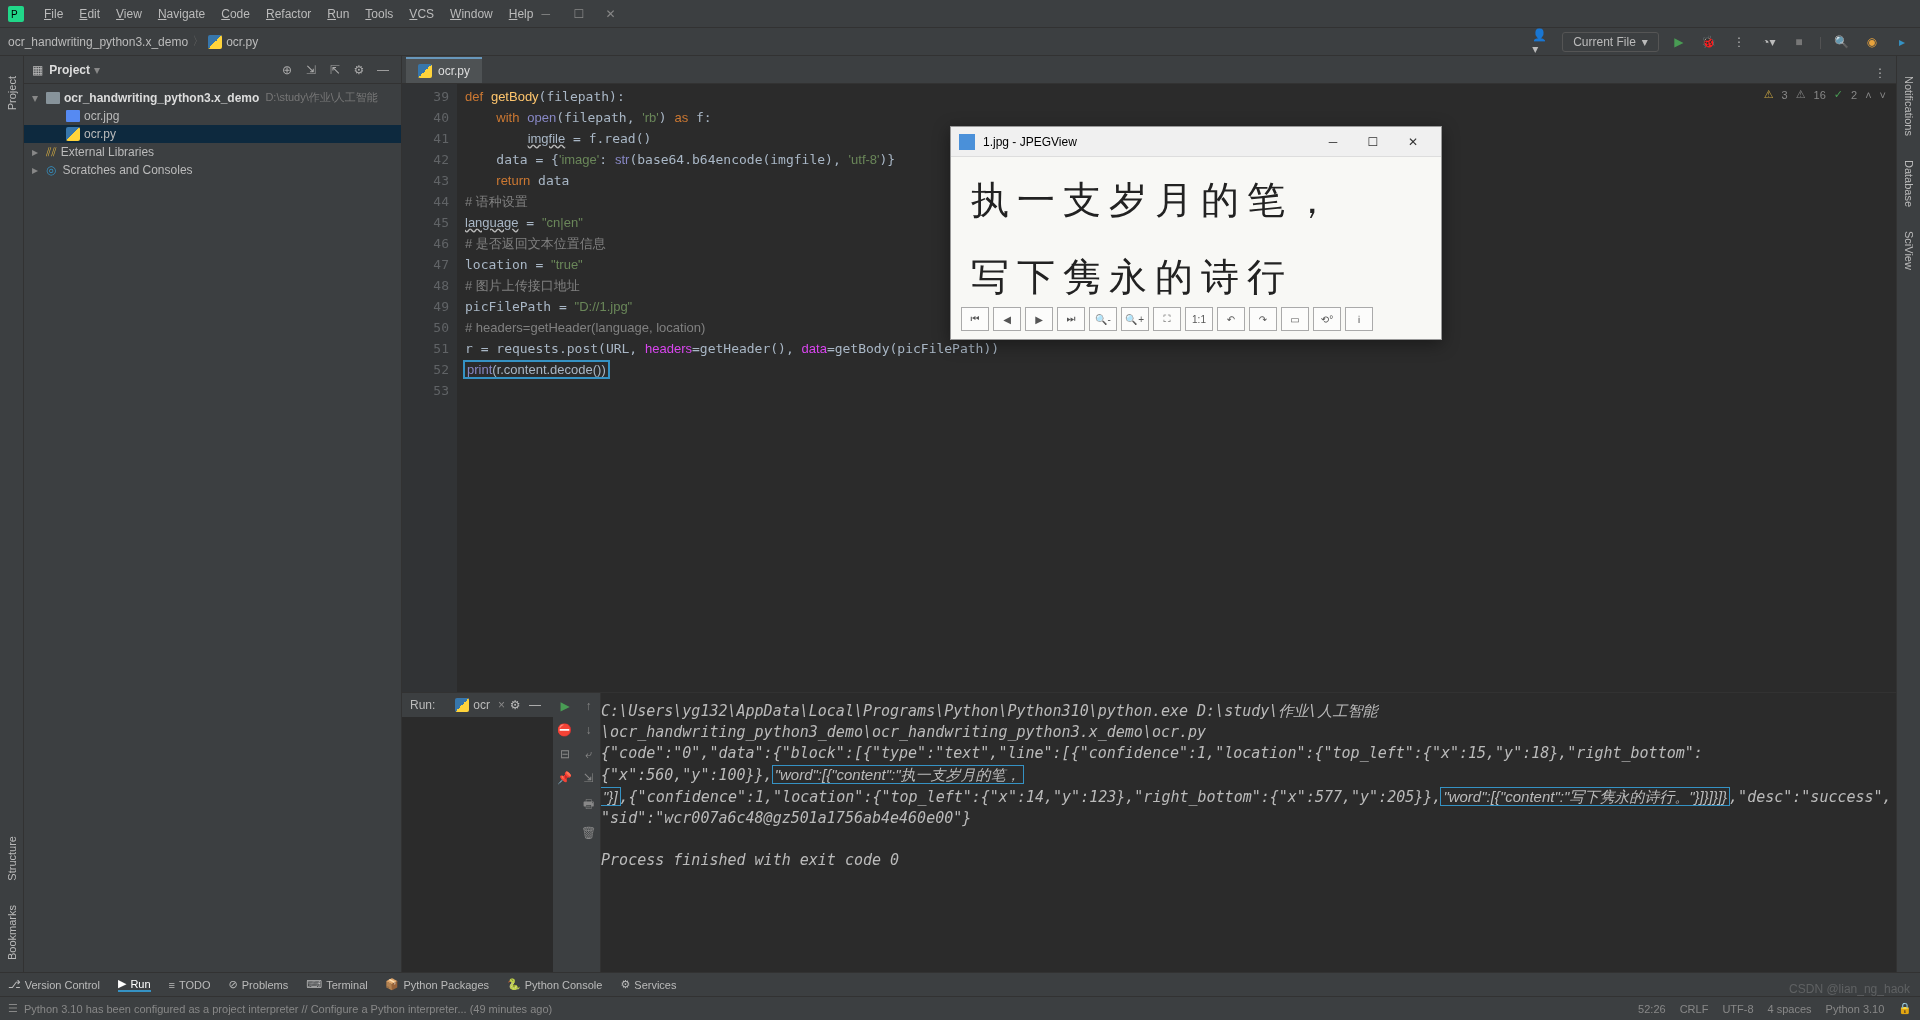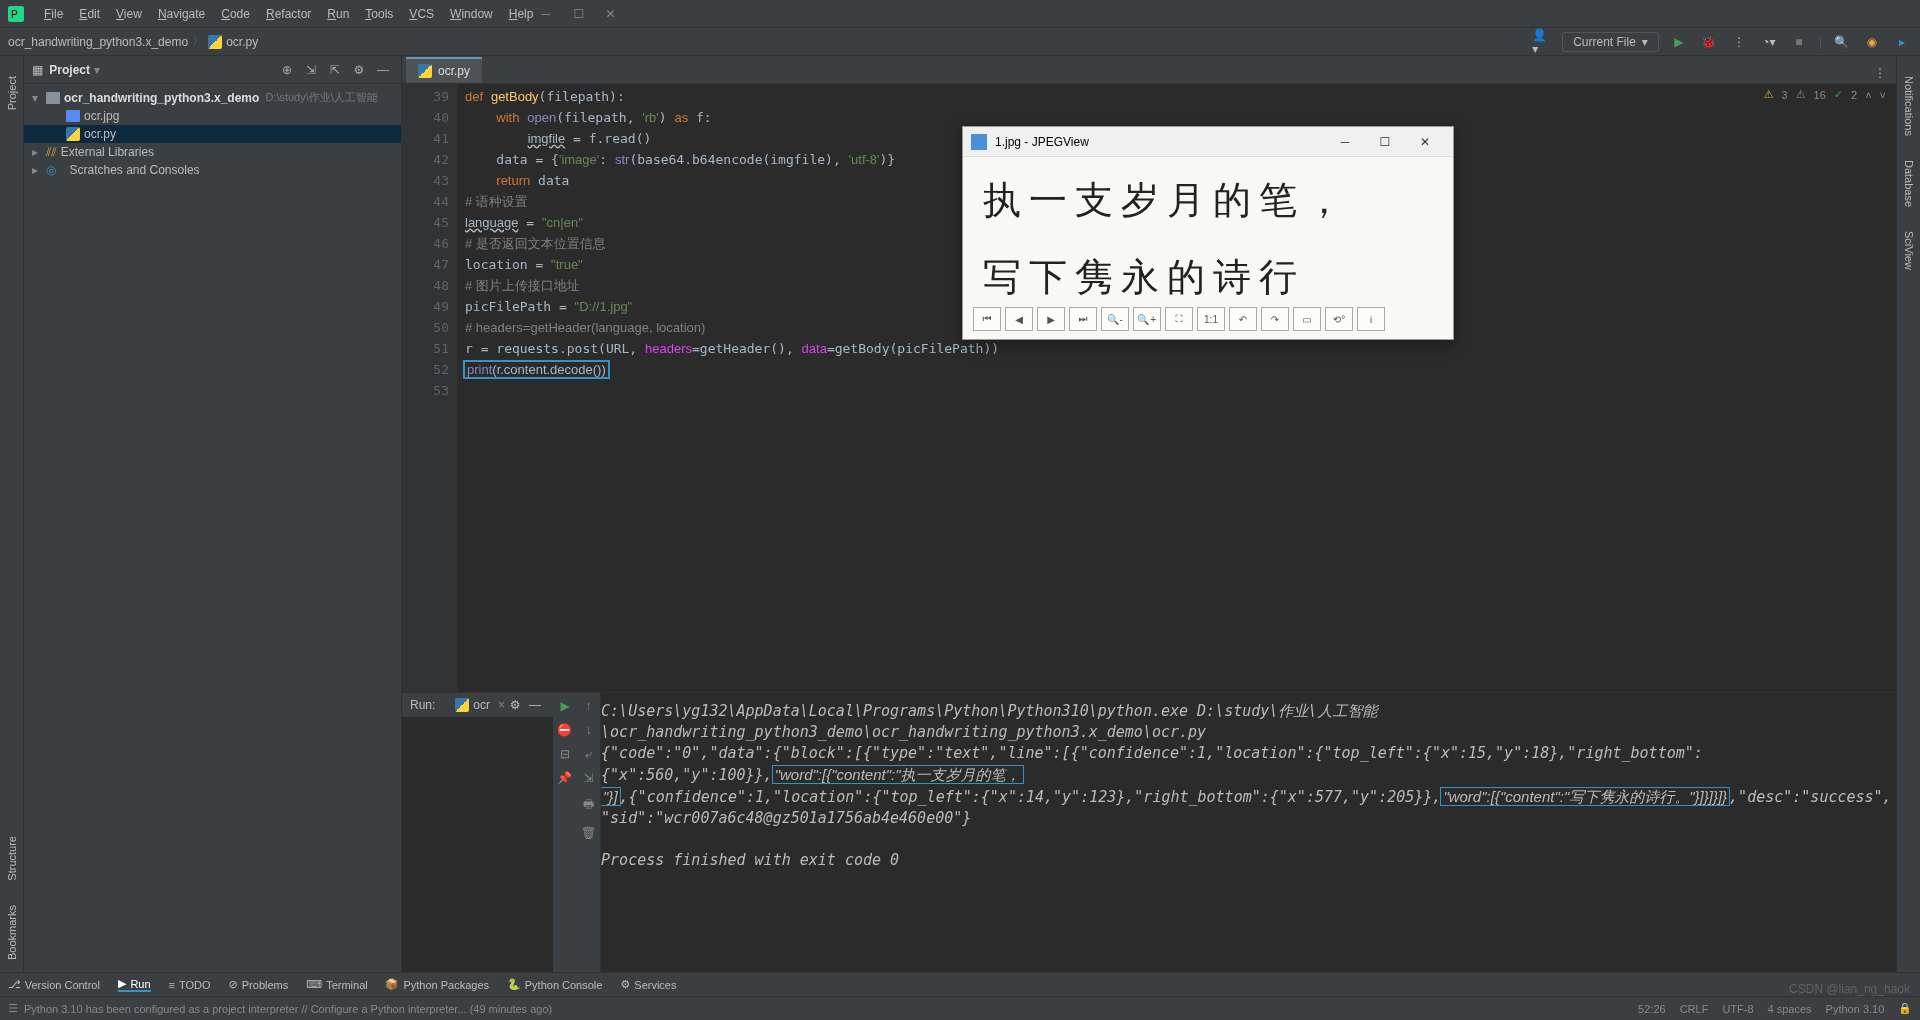--- a/index.html
+++ b/index.html
@@ -80,21 +80,21 @@
 .bottom-tools { height: 24px; background: #3c3f41; border-top: 1px solid #323232; display: flex; align-items: center; padding: 0 8px; gap: 18px; }
 .bottom-tools .tool-item { display: flex; align-items: center; gap: 4px; cursor: pointer; color: #bbb; font-size: 11px; }
 .bottom-tools .tool-item.active { color: #fff; border-bottom: 2px solid #3592c4; }
 
 
 .status-bar { height: 24px; background: #3c3f41; border-top: 1px solid #323232; display: flex; align-items: center; padding: 0 8px; color: #888; font-size: 11px; }
 .status-bar .spacer { flex: 1; }
 .status-bar .item { margin-left: 14px; }
 
 
-.jpeg-window { position: absolute; top: 126px; left: 950px; width: 492px; height: 214px; background: #fff; border: 1px solid #999; box-shadow: 0 4px 16px rgba(0,0,0,0.4); margin-left: 12px; }
+.jpeg-window { position: absolute; top: 126px; left: 950px; width: 492px; height: 214px; background: #fff; border: 1px solid #999; box-shadow: 0 4px 16px rgba(0,0,0,0.4); }
 .jpeg-titlebar { height: 30px; background: #f0f0f0; display: flex; align-items: center; padding: 0 8px; border-bottom: 1px solid #ddd; }
 .jpeg-titlebar .jicon { width: 16px; height: 16px; background: #4a90d9; margin-right: 8px; }
 .jpeg-titlebar .jtitle { color: #000; font-size: 12px; }
 .jpeg-titlebar .spacer { flex: 1; }
 .jpeg-titlebar .jbtn { width: 40px; height: 28px; display: flex; align-items: center; justify-content: center; cursor: pointer; color: #333; }
 .jpeg-content { height: calc(100% - 30px); background: #f8f8f5; position: relative; overflow: hidden; }
 .handwriting { font-family: 'KaiTi', 'STKaiti', cursive; color: #222; position: absolute; }
 .hw-line1 { top: 18px; left: 20px; font-size: 38px; letter-spacing: 8px; }
 .hw-line2 { top: 95px; left: 20px; font-size: 38px; letter-spacing: 8px; }
 .jpeg-toolbar { position: absolute; bottom: 8px; left: 10px; display: flex; gap: 4px; }
@@ -187,21 +187,21 @@
         <span style="margin-left:4px">ocr.py</span>
       </div>
       <div class="tree-row">
         <span class="arrow">▸</span>
           <span style="color:#c9a542">⫽⫽</span>
         <span style="margin-left:4px">External Libraries</span>
       </div>
       <div class="tree-row">
         <span class="arrow">▸</span>
           <span style="color:#3592c4">◎</span>
-        <span style="margin-left:13px">Scratches and Consoles</span>
+        <span style="margin-left:6px">Scratches and Consoles</span>
       </div>
     </div>
   </div>
 
   <div class="editor-area">
     <div class="editor-tabs">
       <div class="editor-tab">
         <span class="py-icon"></span>
         <span>ocr.py</span>
       </div>

